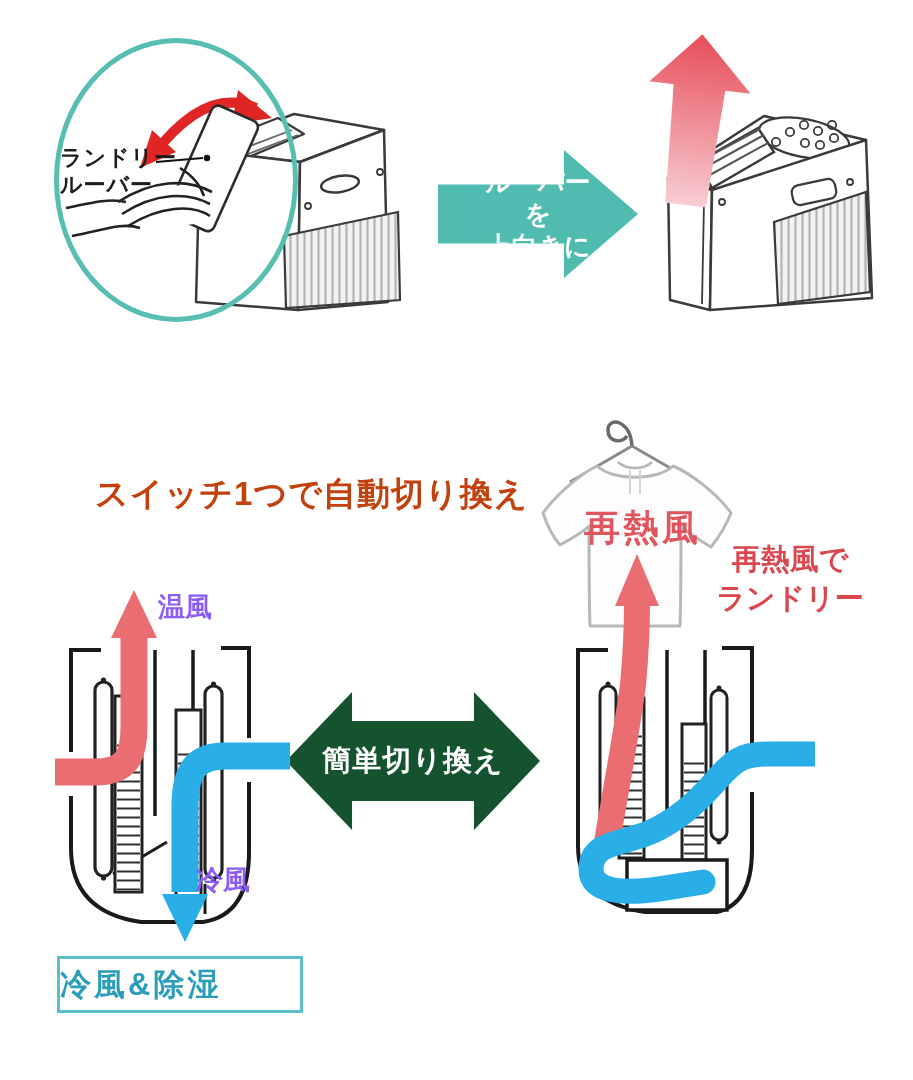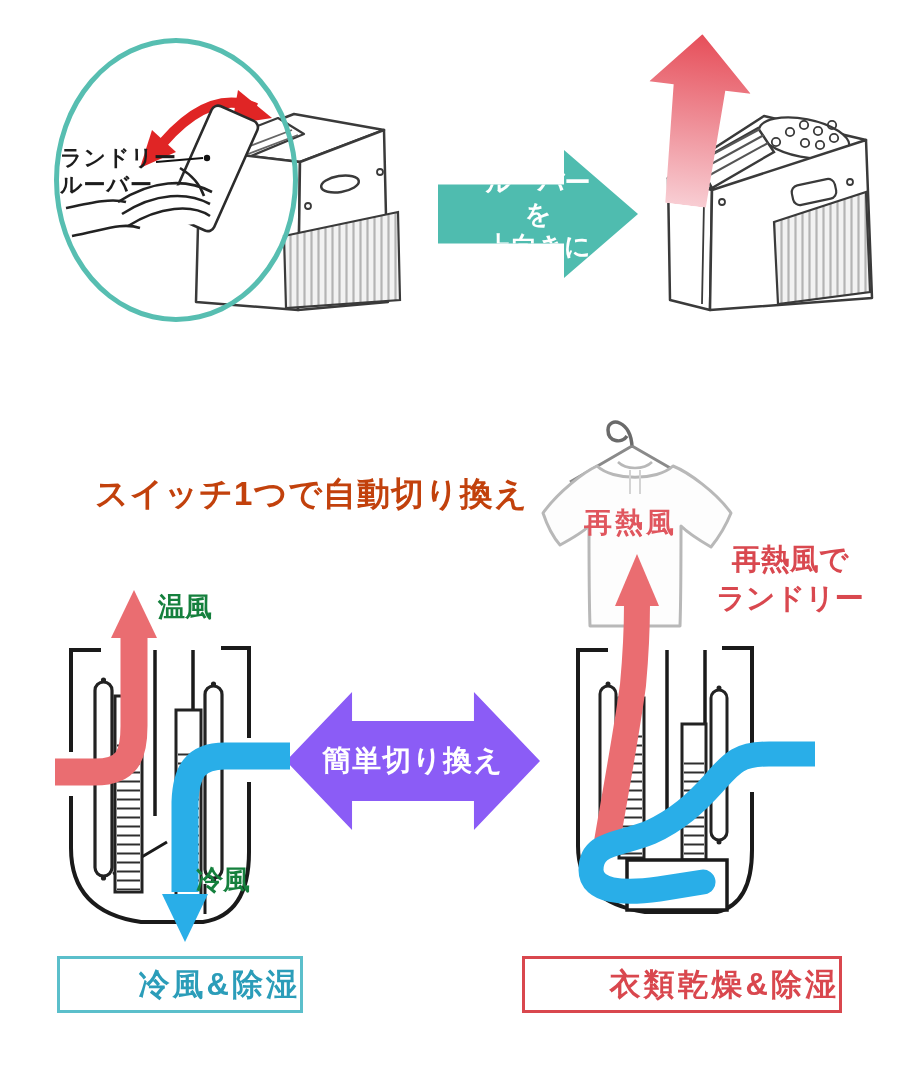--- a/index.html
+++ b/index.html
@@ -24,33 +24,33 @@
   }
   .top-arrow .txt{width:126px;text-align:center;color:#ffffff;font-weight:bold;font-size:26px;line-height:32px;}
   .grad-arrow{
     left:645px;top:34px;width:102px;height:172px;
     clip-path:polygon(46% 0%,100% 31%,75% 31%,70% 100%,30% 100%,24% 31%,0% 31%);
     background:linear-gradient(to bottom,#E64E59 0%,#EE8A93 48%,#F8CDD3 100%);
     transform:rotate(7deg);z-index:3;
   }
   
   .heading{left:95px;top:472px;font-size:33px;font-weight:bold;color:#c2410c;letter-spacing:1px;white-space:nowrap;}
-  .air-label{font-size:27px;font-weight:bold;color:#15803d;white-space:nowrap;z-index:5;}
+  .air-label{font-size:27px;font-weight:bold;color:#8b5cf6;white-space:nowrap;z-index:5;}
   .warm-label{left:158px;top:589px;}
   .cool-label{left:196px;top:862px;}
   .switch-arrow{
-    left:286px;top:692px;width:254px;height:138px;background:#8b5cf6;
+    left:286px;top:692px;width:254px;height:138px;background:#14532d;
     clip-path:polygon(0 50%,26% 0,26% 21%,74% 21%,74% 0,100% 50%,74% 100%,74% 79%,26% 79%,26% 100%);
     display:flex;justify-content:center;align-items:center;
   }
   .switch-arrow .txt{color:#fff;font-weight:bold;font-size:29px;letter-spacing:1px;white-space:nowrap;}
-  .shirt-label{left:584px;top:504px;color:#E0565E;font-weight:bold;font-size:28px;letter-spacing:3px;white-space:nowrap;z-index:6;}
+  .shirt-label{left:584px;top:504px;color:#E0565E;font-weight:bold;font-size:36px;letter-spacing:3px;white-space:nowrap;z-index:6;}
   .note{left:688px;top:540px;width:204px;text-align:center;color:#D9484F;font-weight:bold;
         font-size:29px;line-height:39px;white-space:nowrap;z-index:6;}
-  .caption{height:57px;background:#fff;box-sizing:border-box;display:flex;justify-content:flex-end;align-items:center;
+  .caption{height:57px;background:#fff;box-sizing:border-box;display:flex;justify-content:flex-start;align-items:center;
            font-weight:bold;font-size:31px;letter-spacing:3px;white-space:nowrap;z-index:6;}
   .caption-cool{left:57px;top:956px;width:246px;border:3px solid #5BBFCB;color:#2B9DB9;}
   .caption-dry{left:522px;top:956px;width:320px;border:3px solid #D9474E;color:#D9474E;}
   svg{display:block;}
 </style>
 </head>
 <body>
 
 <div class="canvas">
 
@@ -218,17 +218,14 @@
   <div class="abs shirt-label">再熱風</div>
 
   <div class="abs note">
     <span>再熱風で</span><br>
     <span>ランドリー</span>
   </div>
 
   <div class="abs caption caption-cool">
     <span>冷風&amp;除湿</span>
   </div>
-  <div class="abs caption caption-dry">
-    <span>衣類乾燥&amp;除湿</span>
-  </div>
 
 </div>
 
 </body></html>

